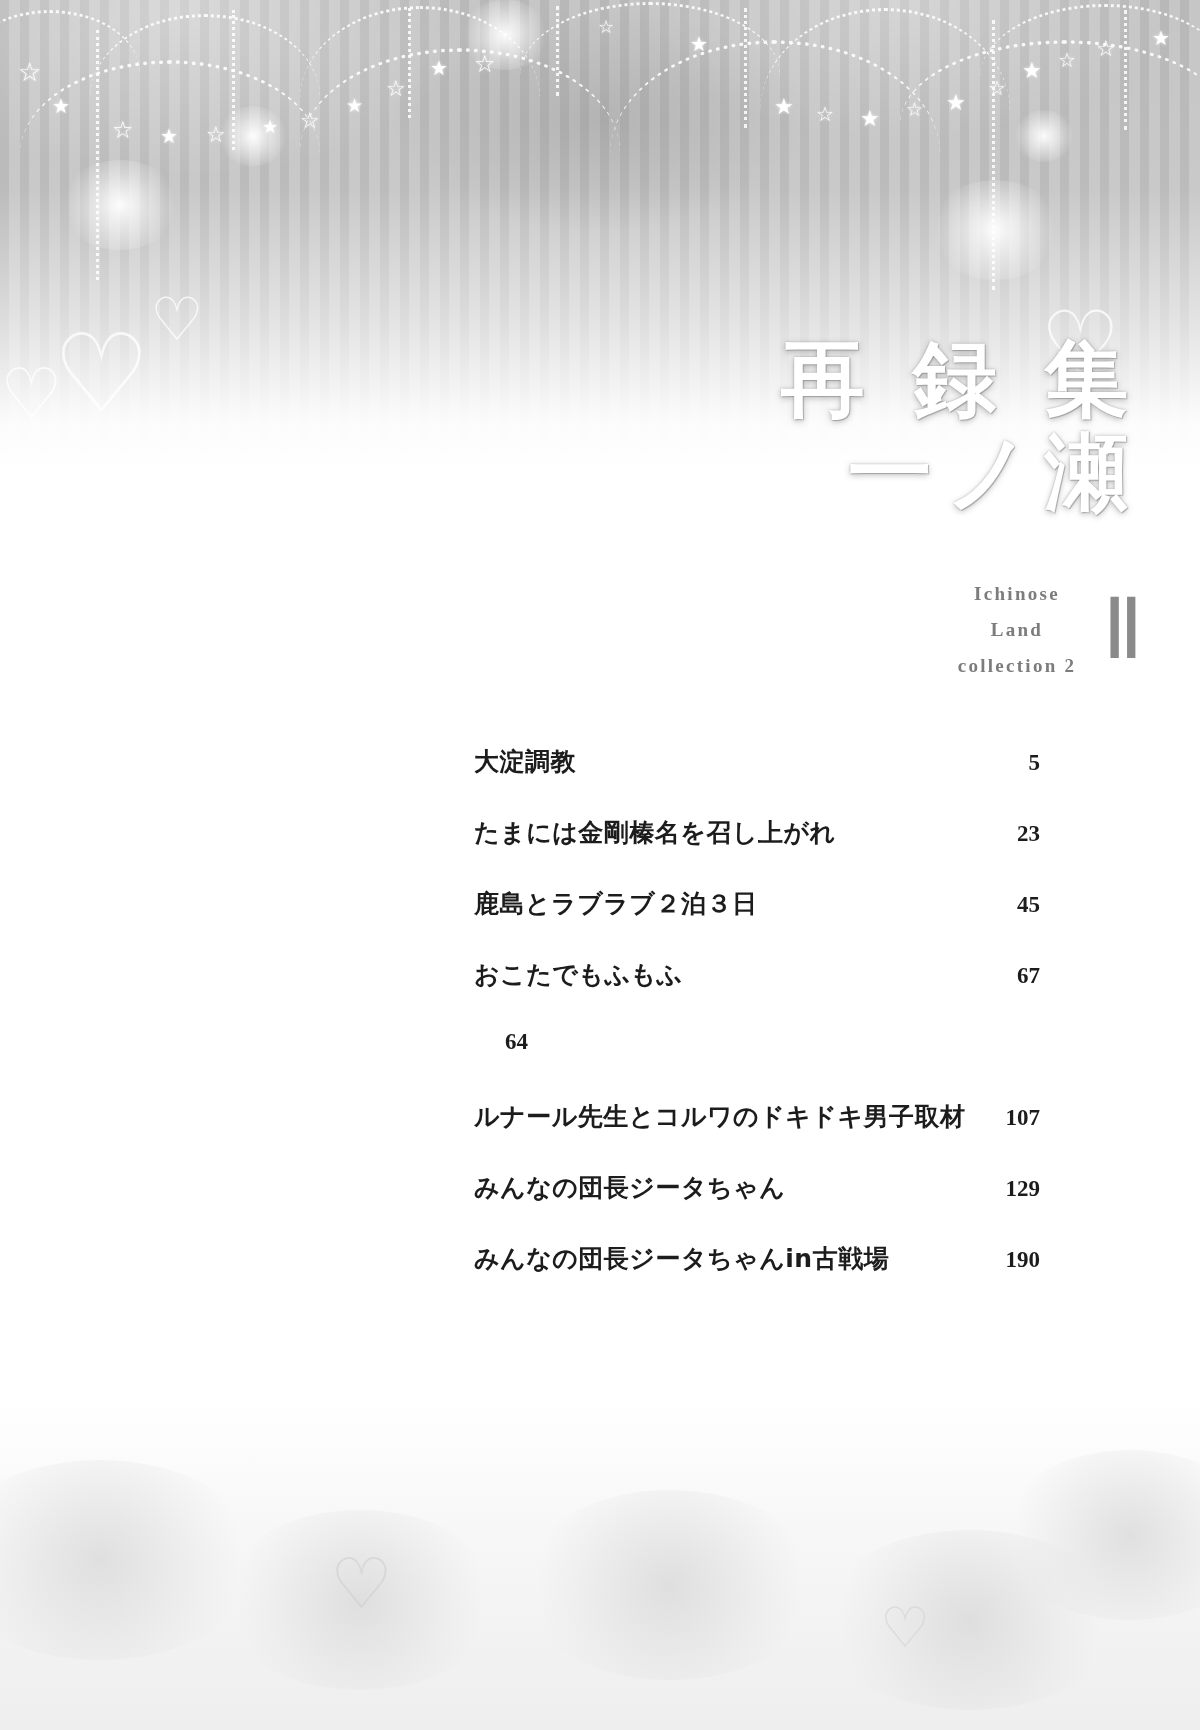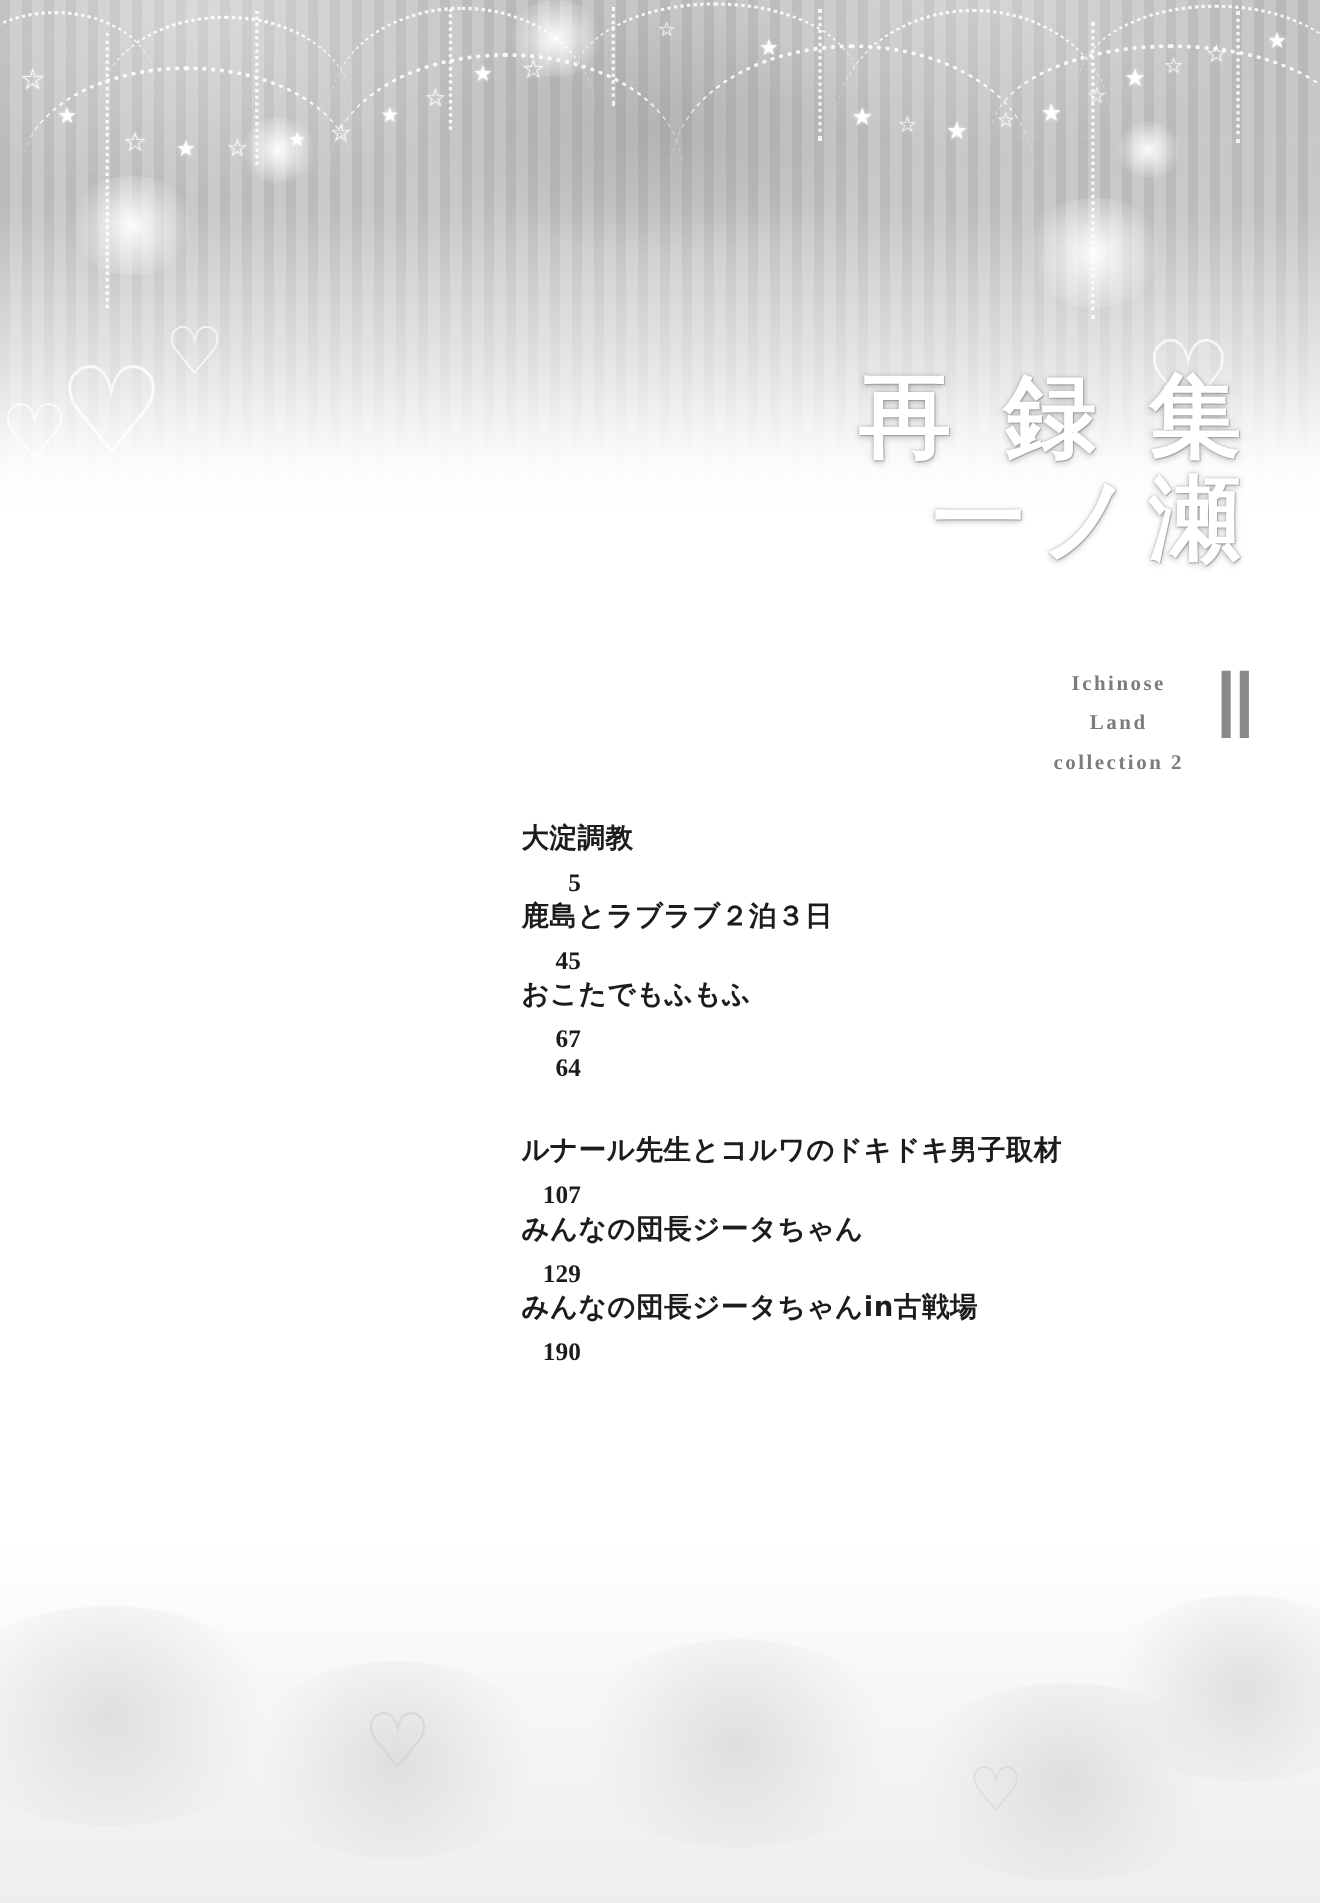--- a/index.html
+++ b/index.html
@@ -133,21 +133,20 @@
     gap: 26px;
   }
   .subtitle-en {
     text-align: center;
     color: #7c7c7c;
     font-family: "Liberation Serif", serif;
     font-size: 19px;
     line-height: 1.9;
     letter-spacing: 0.12em;
     font-weight: 700;
-    margin-top: 28px;
   }
   .volume-mark {
     color: #8a8a8a;
     font-family: "Liberation Serif", serif;
     font-size: 84px;
     line-height: 0.95;
     font-weight: 400;
     letter-spacing: -0.02em;
   }
 
@@ -156,21 +155,20 @@
     position: absolute;
     left: 474px;
     top: 745px;
     width: 566px;
   }
   .toc-row {
     display: flex;
     align-items: baseline;
     justify-content: space-between;
     height: 71px;
-    flex-direction: column;
   }
   .toc-title {
     color: #1c1c1c;
     font-family: "DejaVu Sans", sans-serif;
     font-size: 25px;
     font-weight: 700;
     letter-spacing: 0.02em;
     white-space: nowrap;
   }
   .toc-page {
@@ -258,20 +256,24 @@
     </div>
     <div class="volume-mark">Ⅱ</div>
   </div>
 
   <div class="toc">
     <div class="toc-row">
       <span class="toc-title">大淀調教</span>
       <span class="toc-page">5</span>
     </div>
     <div class="toc-row">
+      <span class="toc-title">たまには金剛榛名を召し上がれ</span>
+      <span class="toc-page">23</span>
+    </div>
+    <div class="toc-row">
       <span class="toc-title">鹿島とラブラブ２泊３日</span>
       <span class="toc-page">45</span>
     </div>
     <div class="toc-row">
       <span class="toc-title">おこたでもふもふ</span>
       <span class="toc-page">67</span>
     </div>
     <div class="toc-row">
       <span class="toc-page">64</span>
     </div>

